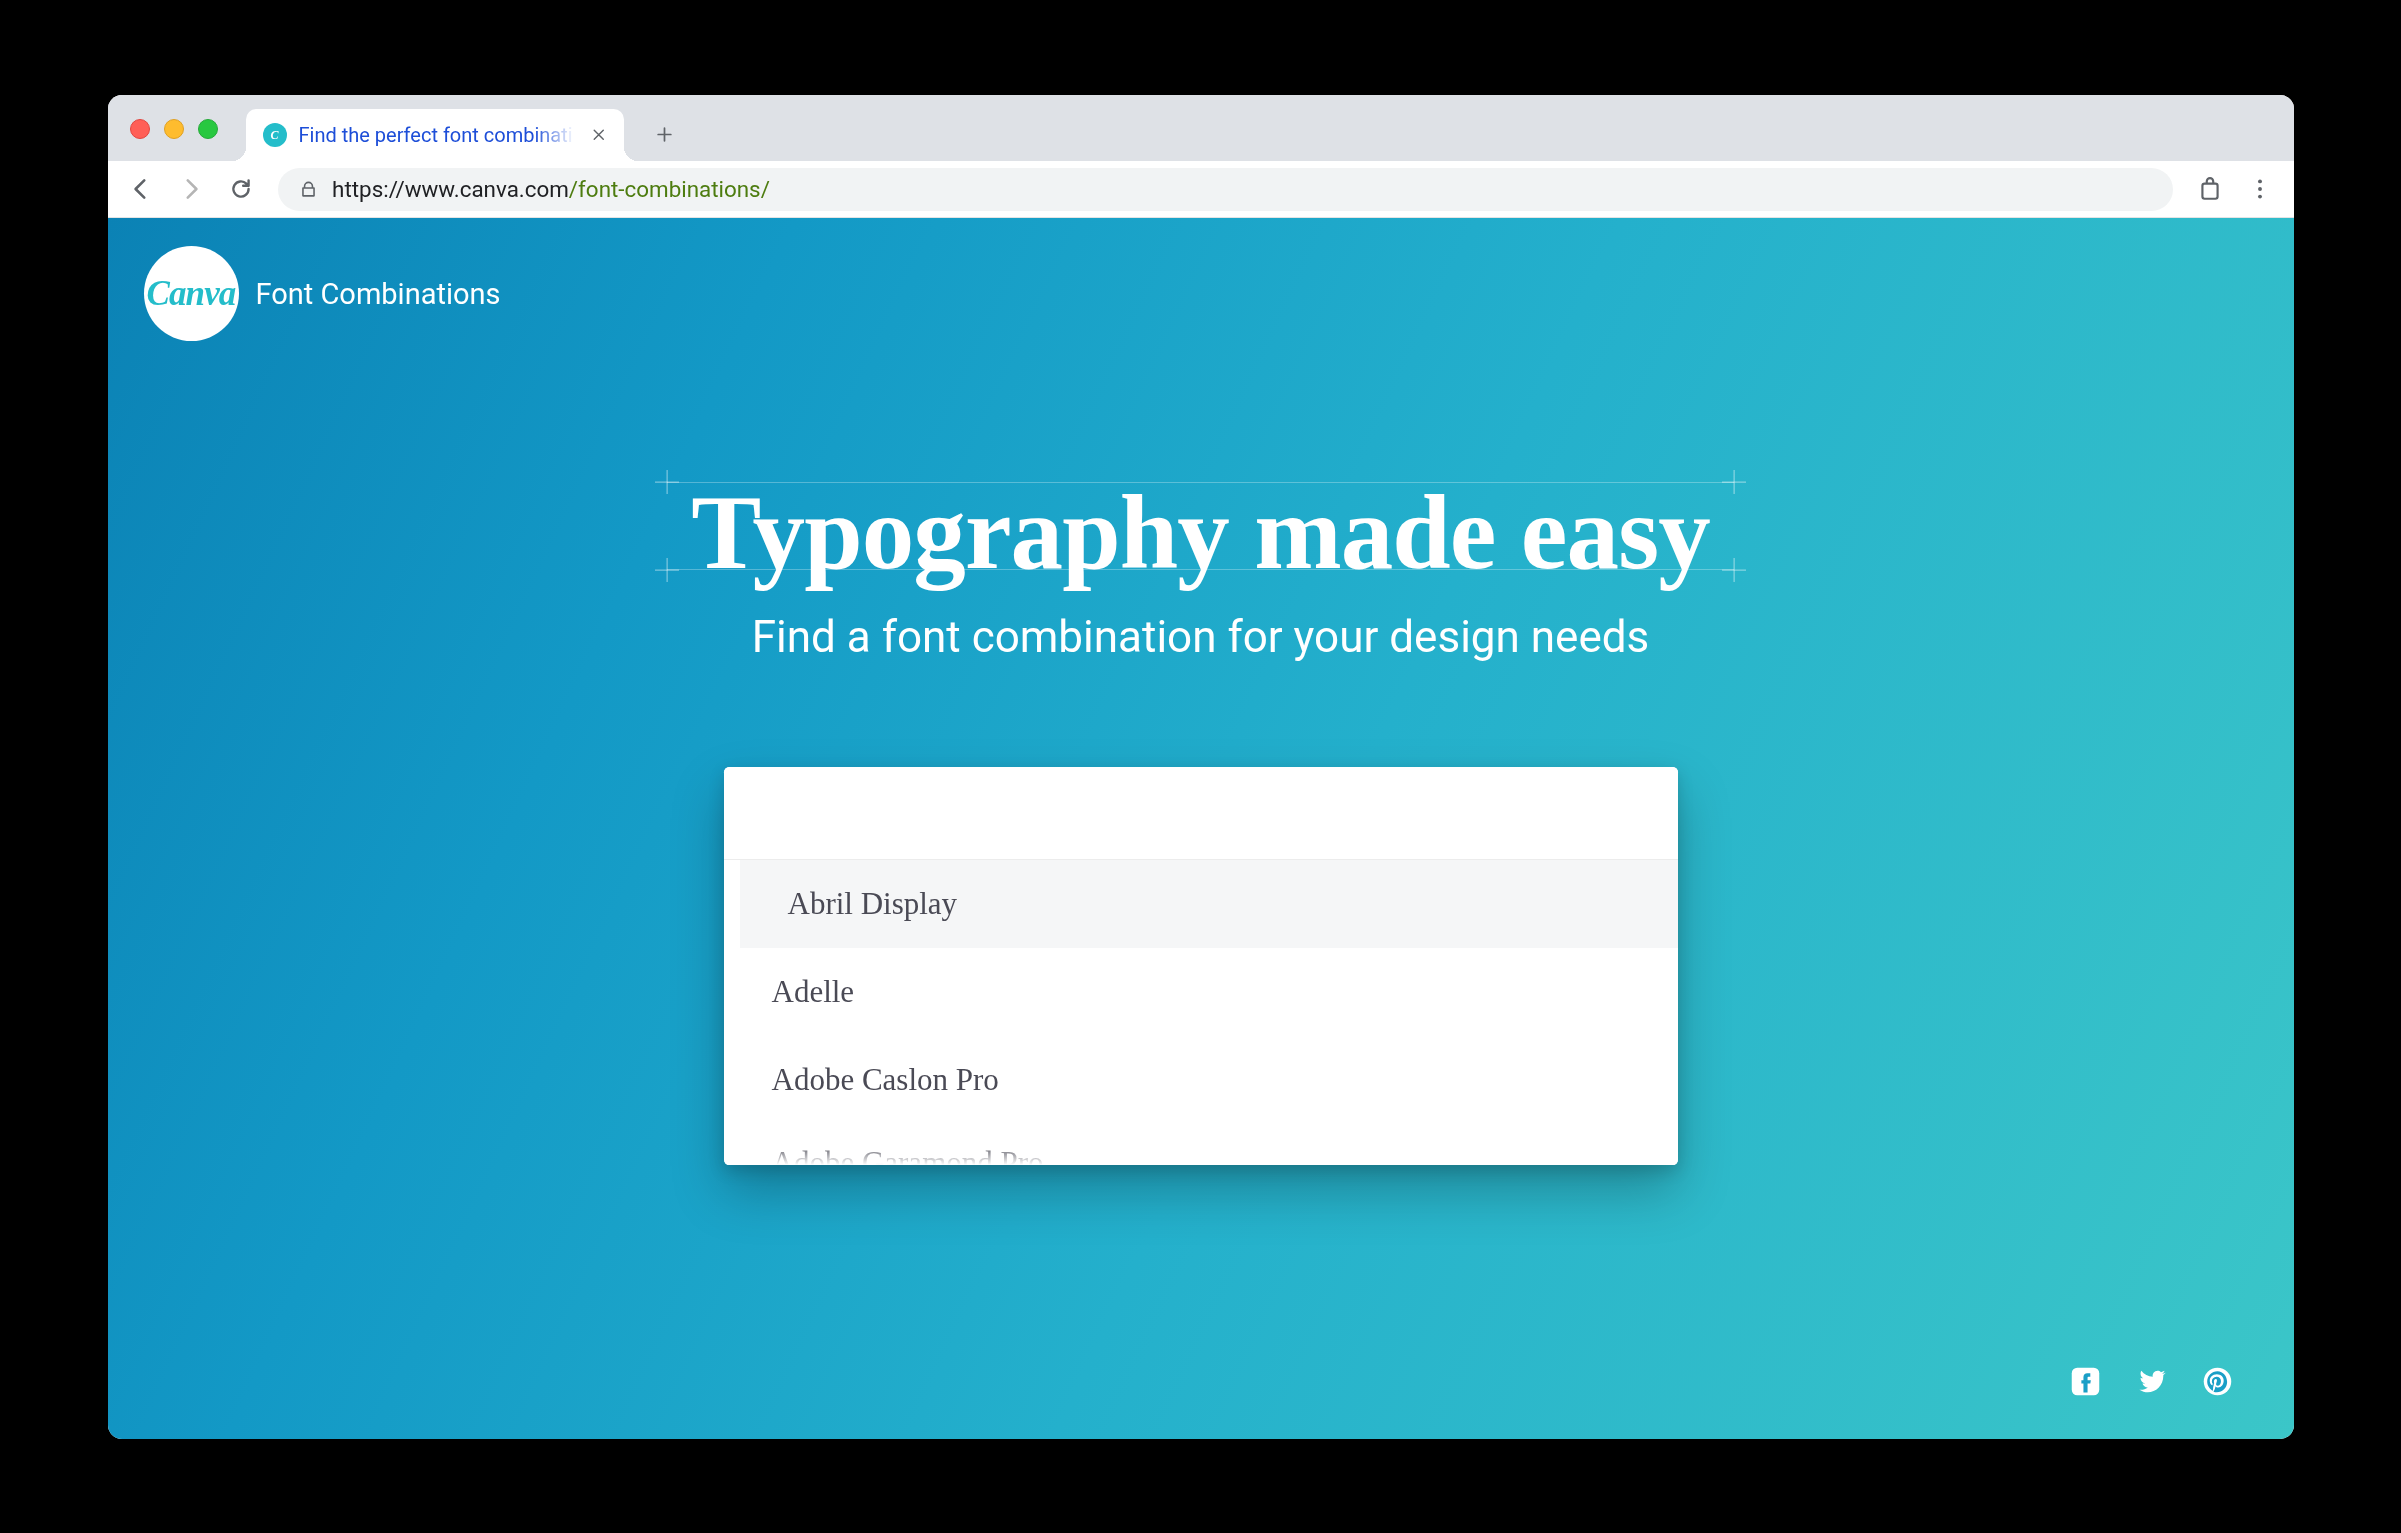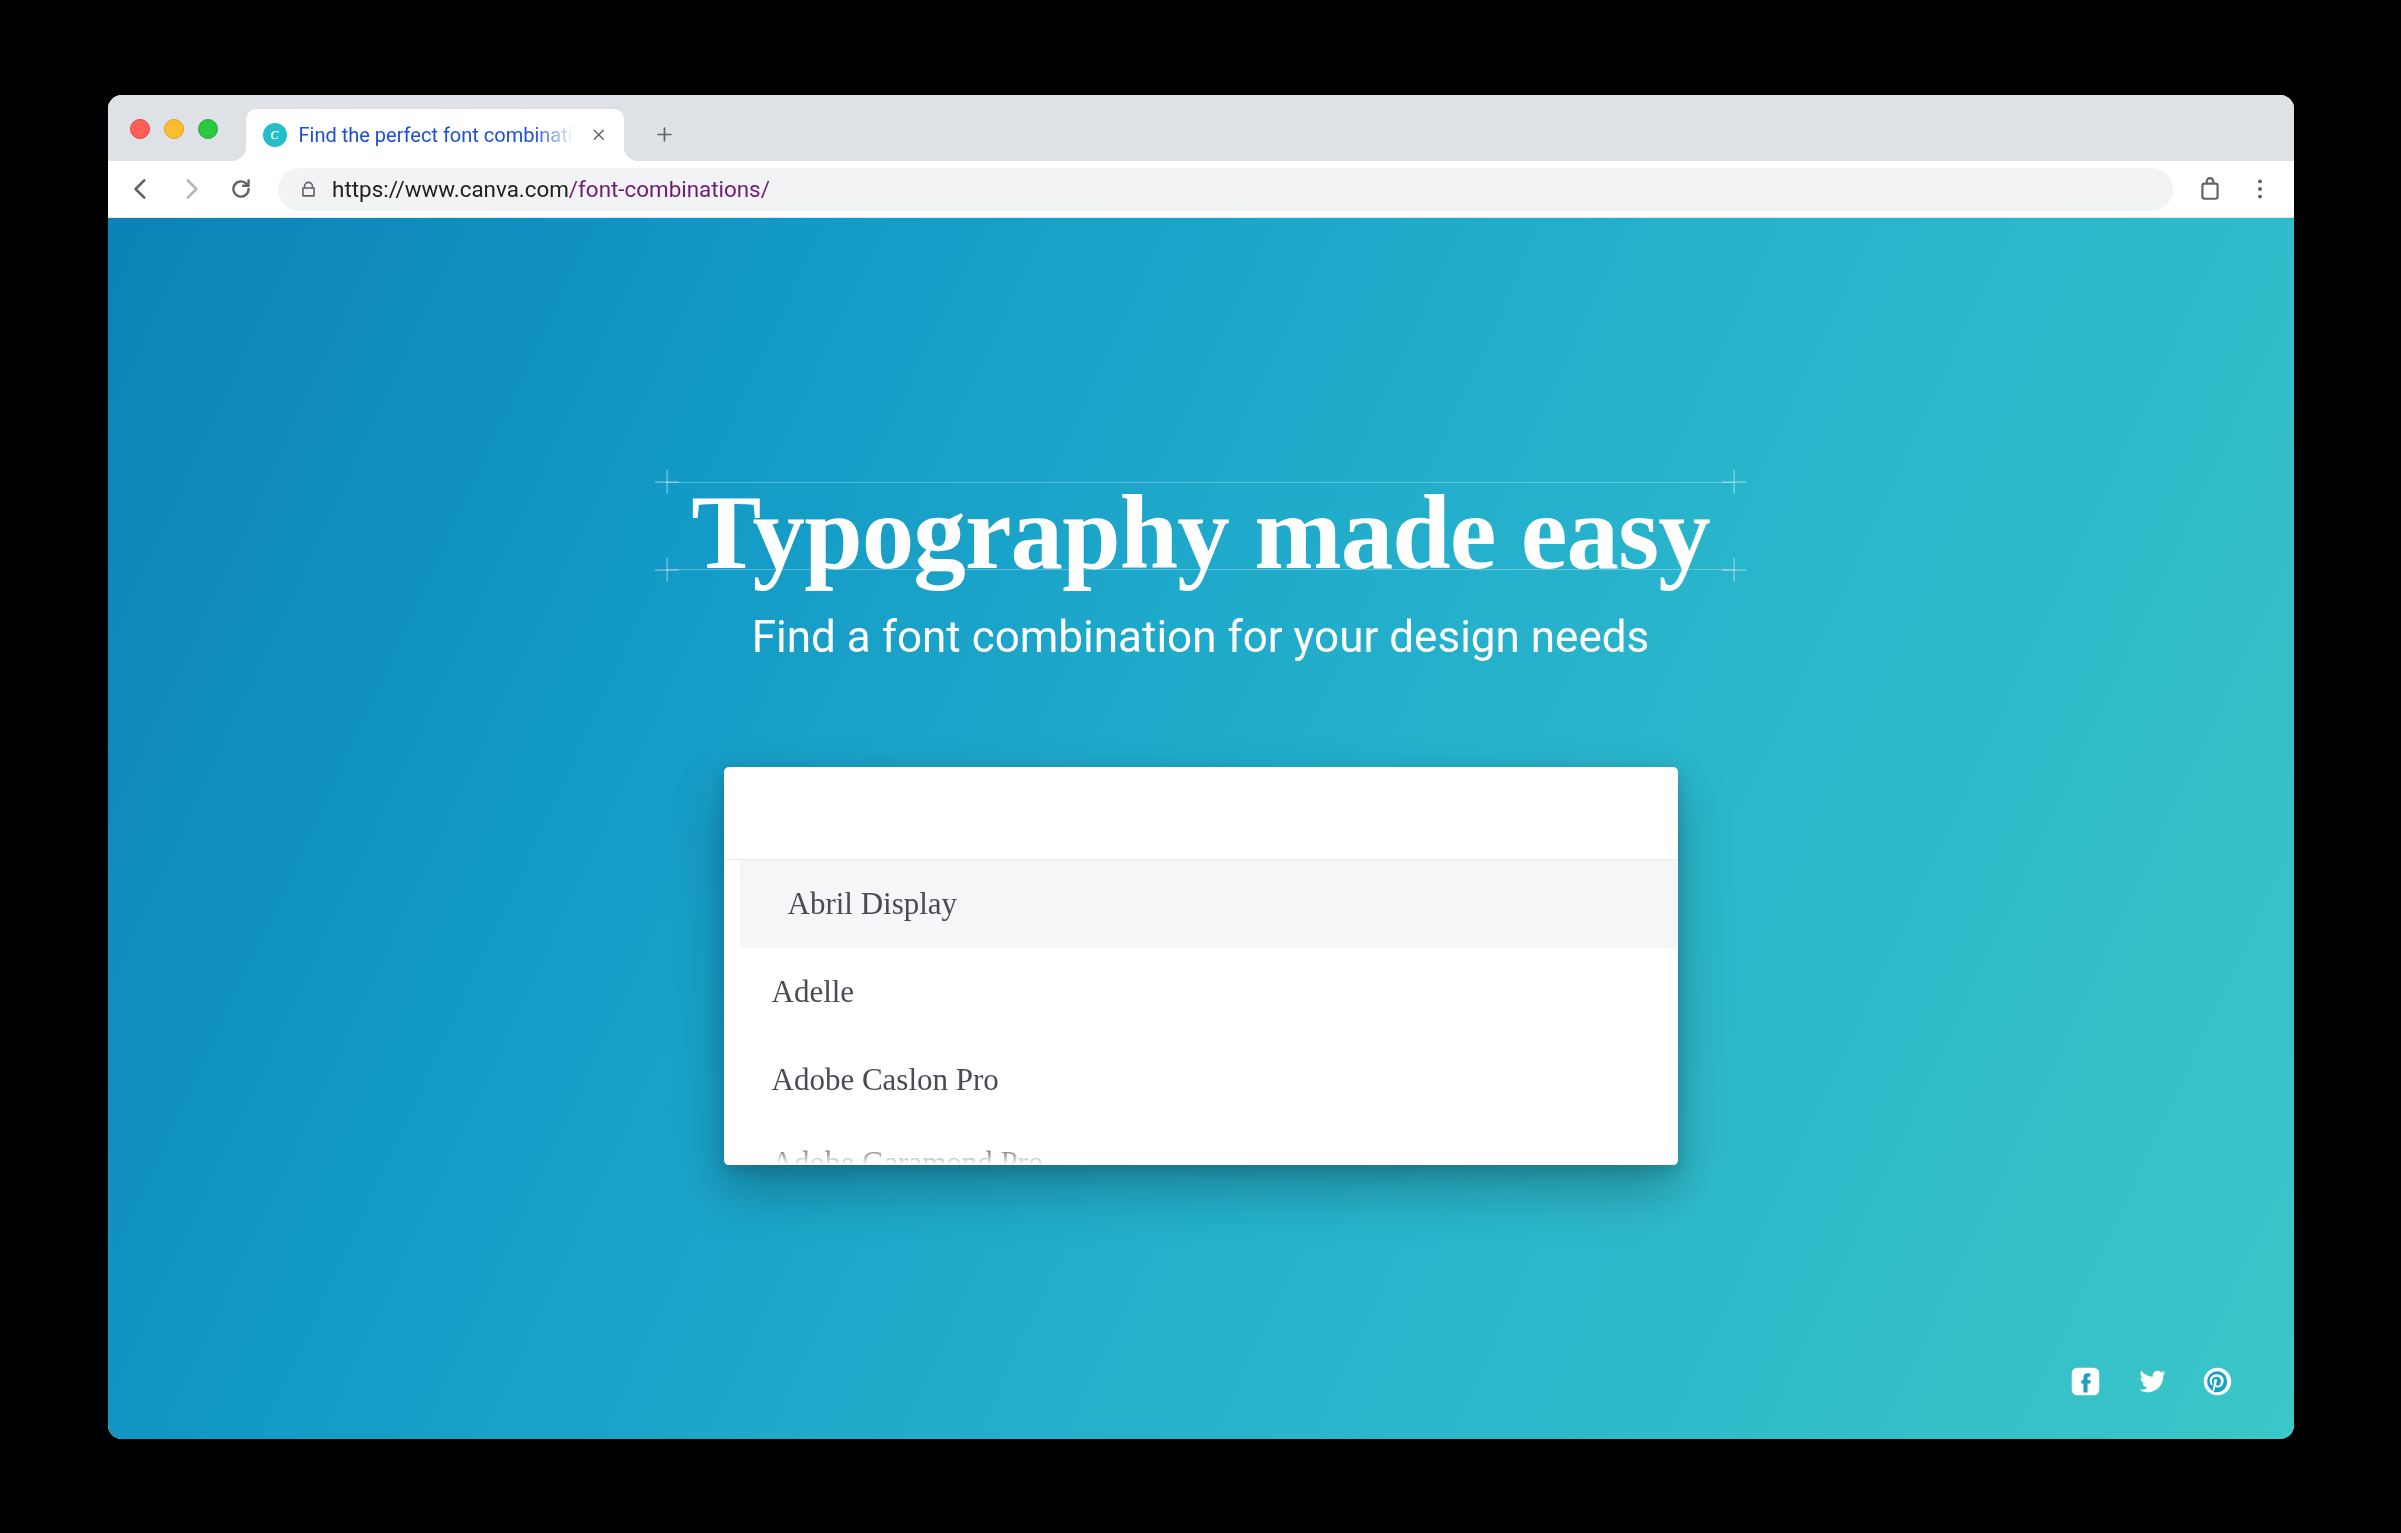--- a/index.html
+++ b/index.html
@@ -175,21 +175,21 @@
       height: 19px;
       color: #5f6368;
       flex-shrink: 0;
     }
 
     .url {
       font-size: 22.4px;
       color: #202124;
       white-space: nowrap;
     }
-    .url-path { color: #701a75; }
+    .url-path { color: #4d7c0f; }
 
     
     .viewport {
       flex: 1;
       background: linear-gradient(115deg, #0b82b5 0%, #1399c6 25%, #24b0cc 55%, #3bc6c8 100%);
       position: relative;
       overflow: hidden;
     }
 
     .site-header {
@@ -418,20 +418,26 @@
       <svg viewBox="0 0 24 24">
           <circle cx="12" cy="5" r="1.8" fill="currentColor"></circle>
           <circle cx="12" cy="12" r="1.8" fill="currentColor"></circle>
           <circle cx="12" cy="19" r="1.8" fill="currentColor"></circle>
         </svg>
     </div>
   </div>
 
   <div class="viewport">
 
+    <div class="site-header">
+      <div class="logo-circle">
+        <span class="logo-text">Canva</span>
+      </div>
+      <div class="site-title">Font Combinations</div>
+    </div>
 
     <div class="hero">
       <div class="hero-title-wrap">
         <div class="guide top"></div>
         <div class="guide bot"></div>
         <div class="tick tl"></div>
         <div class="tick tr"></div>
         <div class="tick bl"></div>
         <div class="tick br"></div>
         <h1 class="hero-title">Typography made easy</h1>

